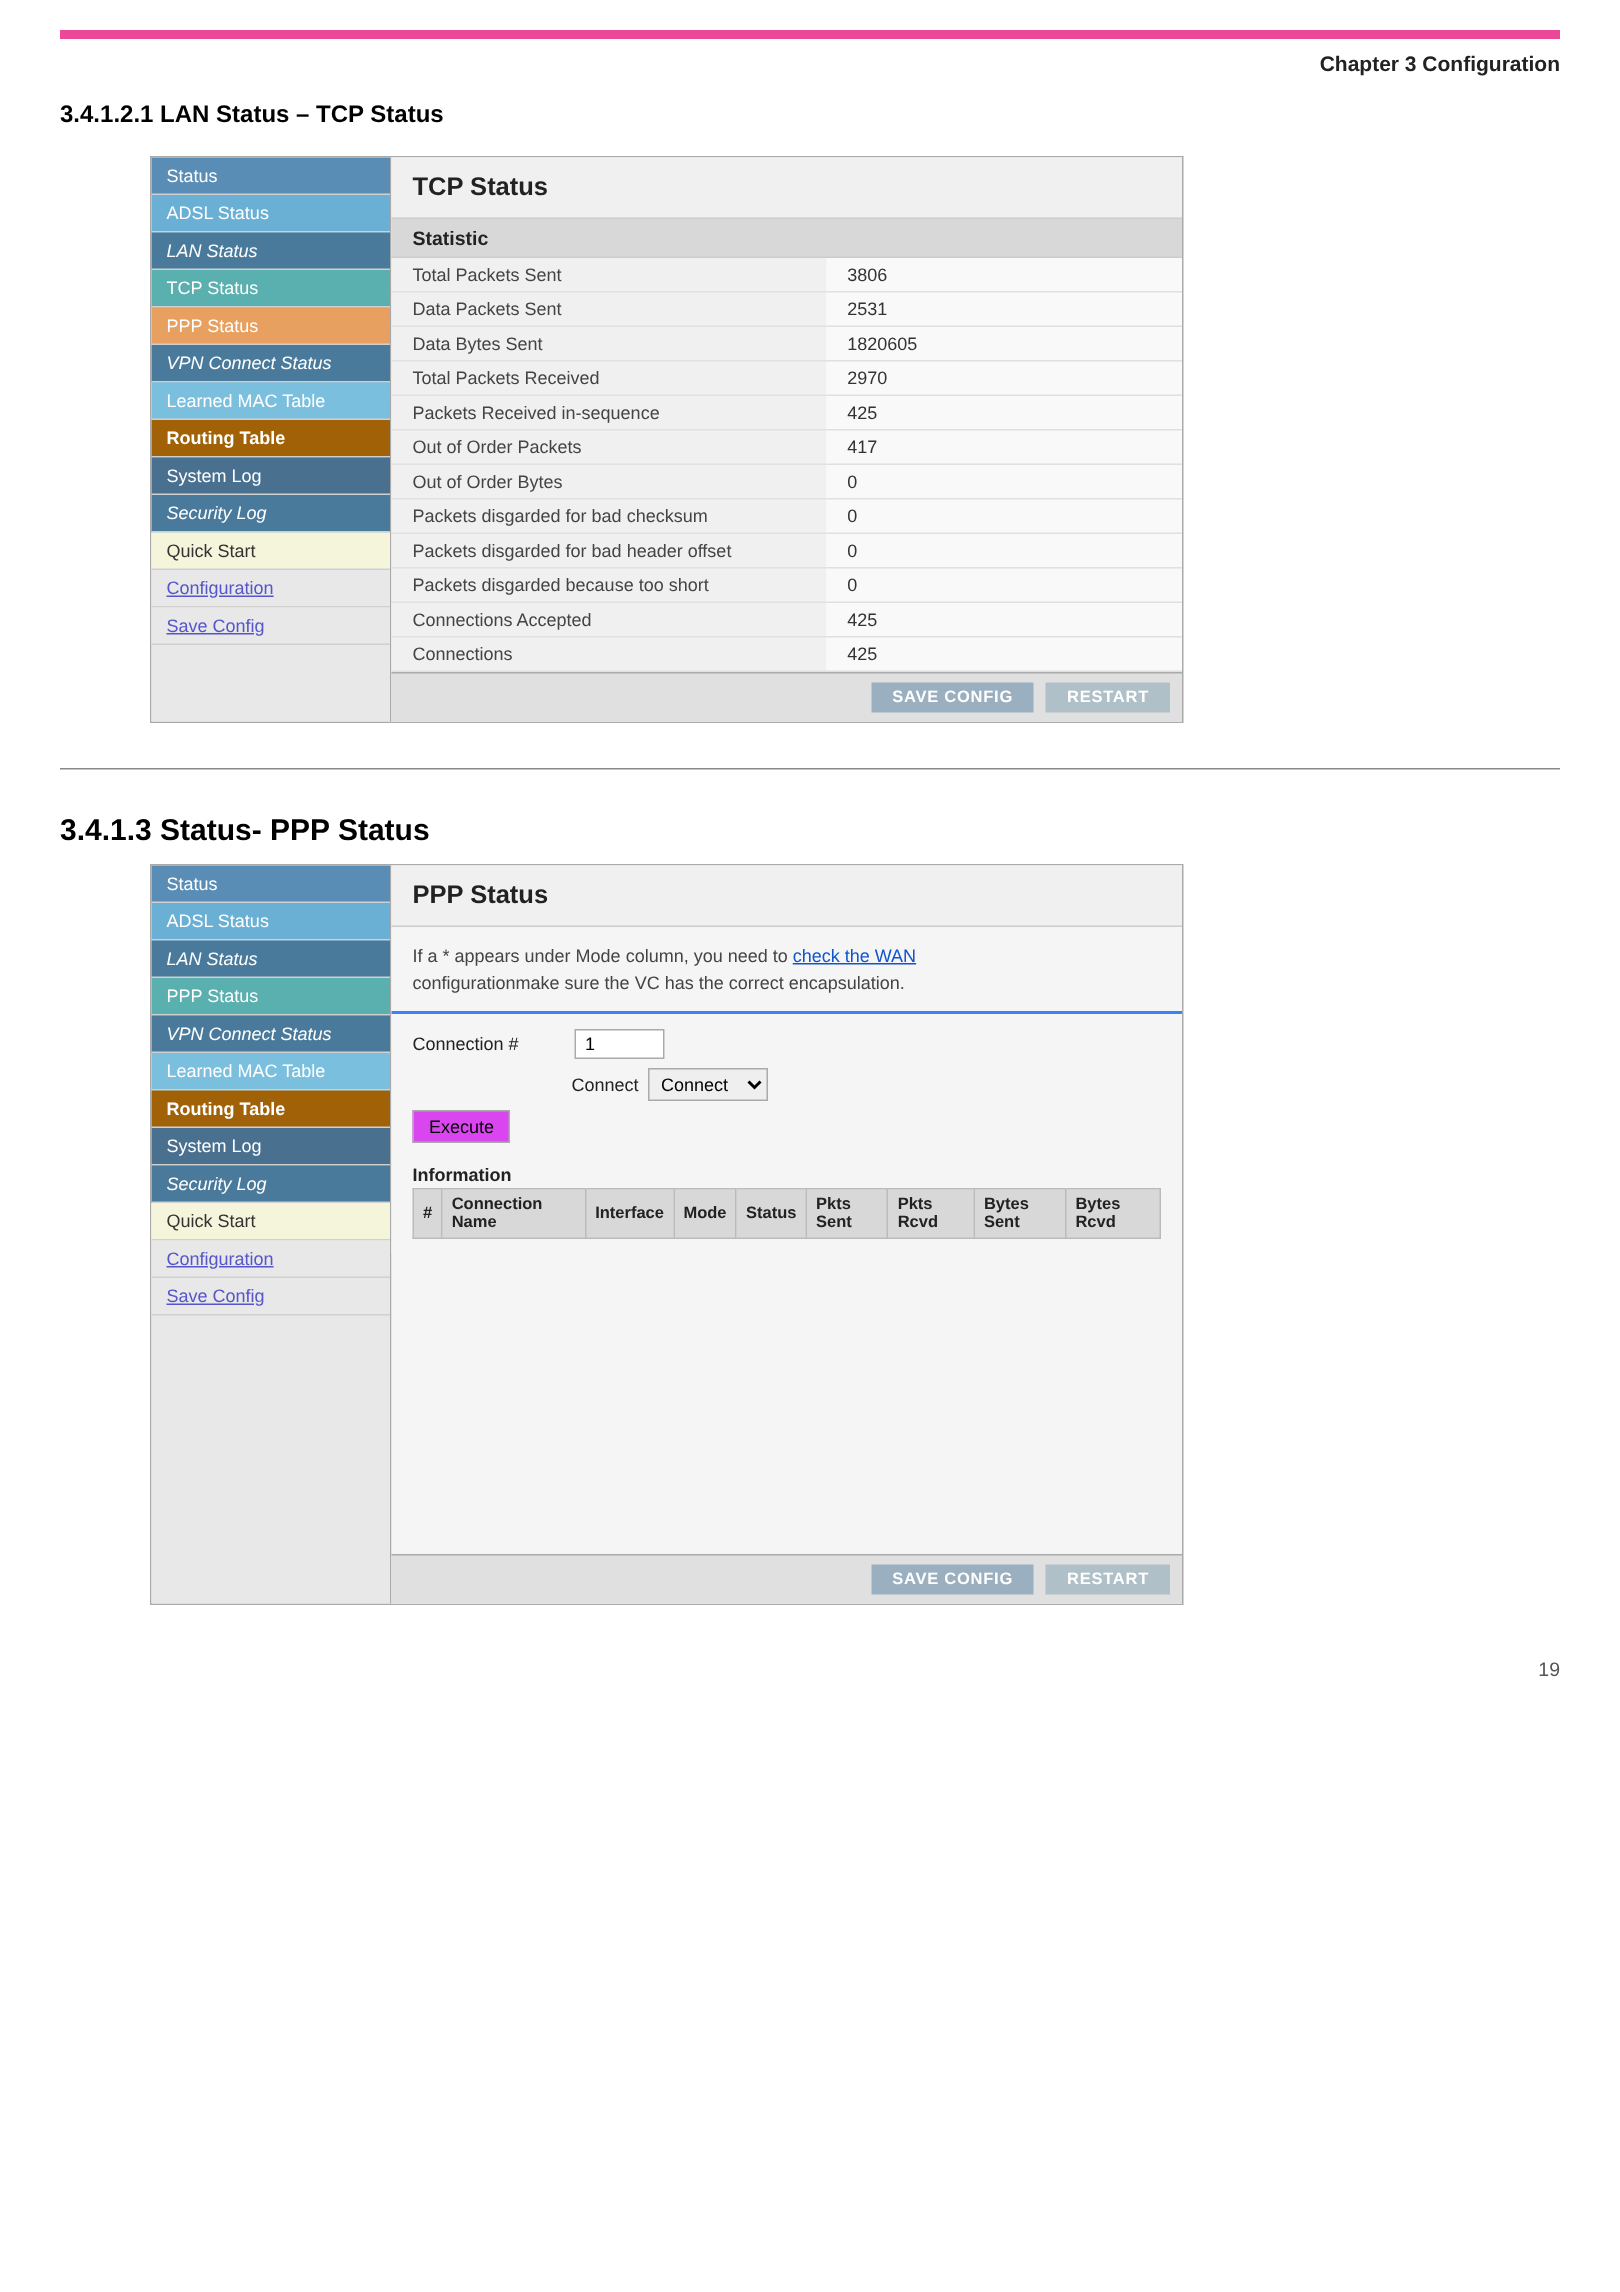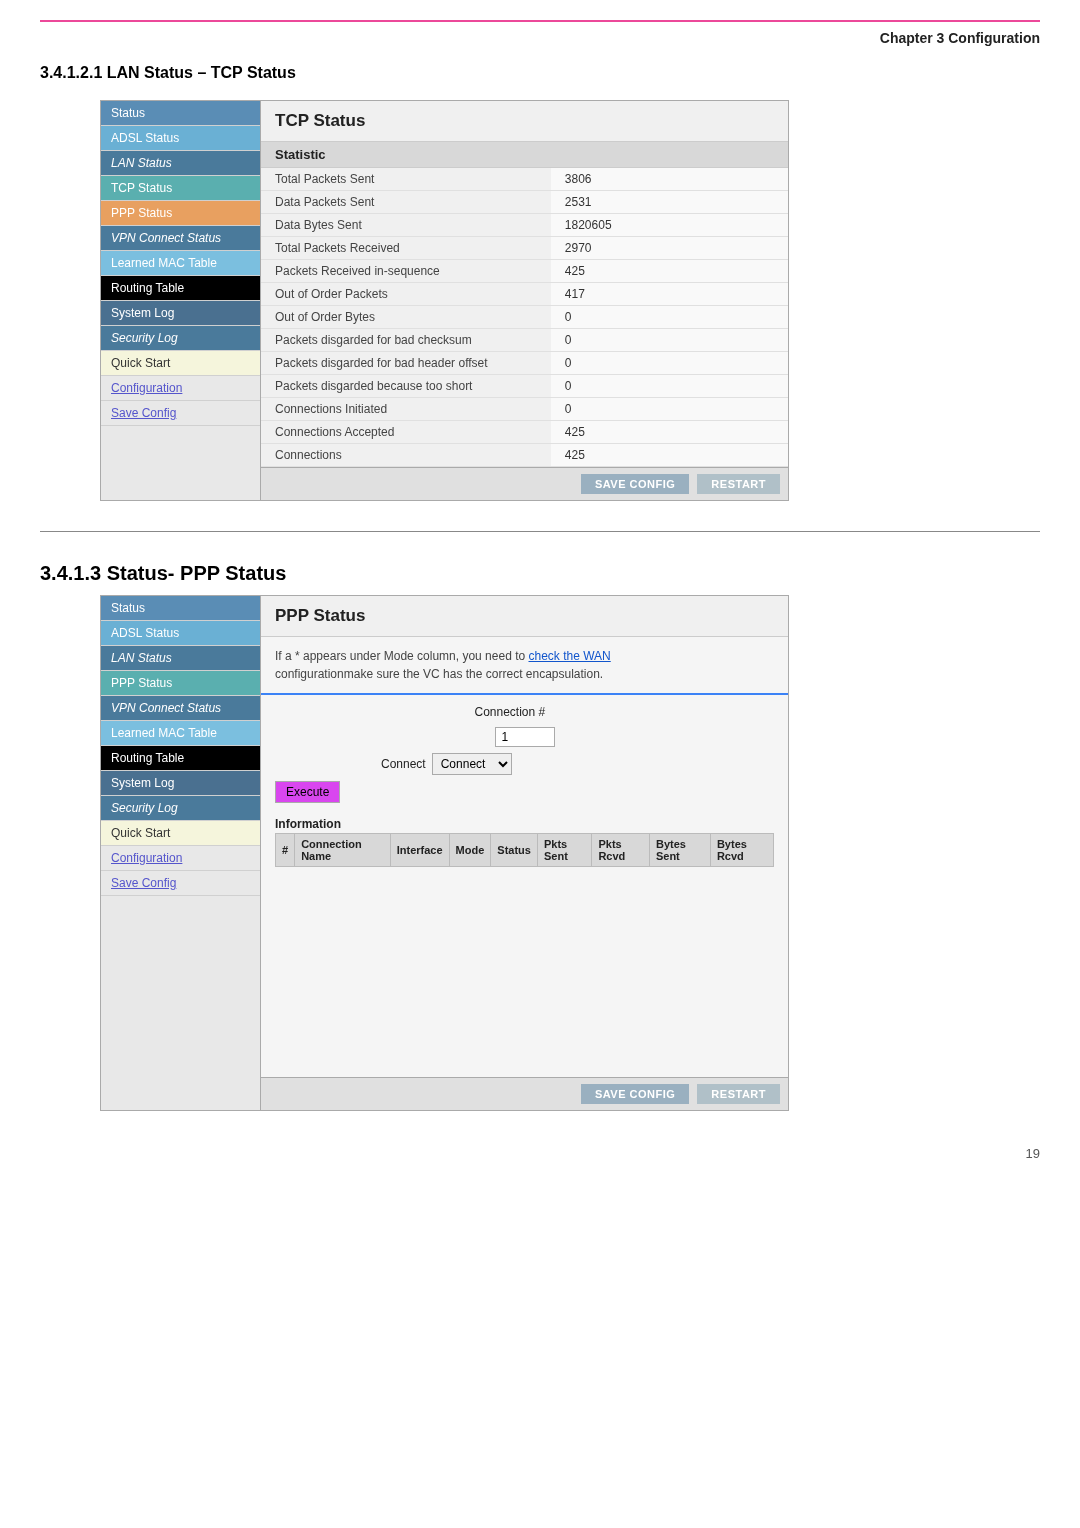--- a/index.html
+++ b/index.html
@@ -12,21 +12,21 @@
       min-height: 1528px;
     }
 
     .page {
       padding: 20px 40px 40px 40px;
       position: relative;
     }
 
     
     .top-rule {
-      border-top: 2px solid #ec4899;
+      border-top: 6px solid #ec4899;
       padding-top: 8px;
       text-align: right;
       font-weight: bold;
       font-size: 14px;
       margin-bottom: 18px;
     }
 
     
     .section-heading {
       font-size: 16px;
@@ -98,22 +98,23 @@
       background: #5aafaf;
       color: #fff;
     }
 
     .sidebar-item.light-blue {
       background: #7bbfdf;
       color: #fff;
     }
 
     .sidebar-item.gray-blue {
-      background: #000000;
-      color: #fff;
+      background: #a16207;
+      color: #fff;
+      font-weight: bold;
     }
 
     .sidebar-item.navy {
       background: #4a7090;
       color: #fff;
     }
 
     .sidebar-item.quick-start {
       background: #f5f5dc;
       color: #333;
@@ -223,21 +224,20 @@
     .ppp-form {
       padding: 10px 14px;
       background: #f5f5f5;
     }
 
     .ppp-connection-row {
       display: flex;
       align-items: center;
       gap: 8px;
       margin-bottom: 6px;
-      flex-direction: column;
     }
 
     .ppp-connection-label {
       font-size: 12px;
       min-width: 100px;
     }
 
     .ppp-input {
       border: 1px solid #aaa;
       padding: 2px 6px;
@@ -366,24 +366,20 @@
           <tr>
             <td>Packets disgarded for bad checksum</td>
             <td>0</td>
           </tr>
           <tr>
             <td>Packets disgarded for bad header offset</td>
             <td>0</td>
           </tr>
           <tr>
             <td>Packets disgarded because too short</td>
-            <td>0</td>
-          </tr>
-          <tr>
-            <td>Connections Initiated</td>
             <td>0</td>
           </tr>
           <tr>
             <td>Connections Accepted</td>
             <td>425</td>
           </tr>
           <tr>
             <td>Connections</td>
             <td>425</td>
           </tr>

